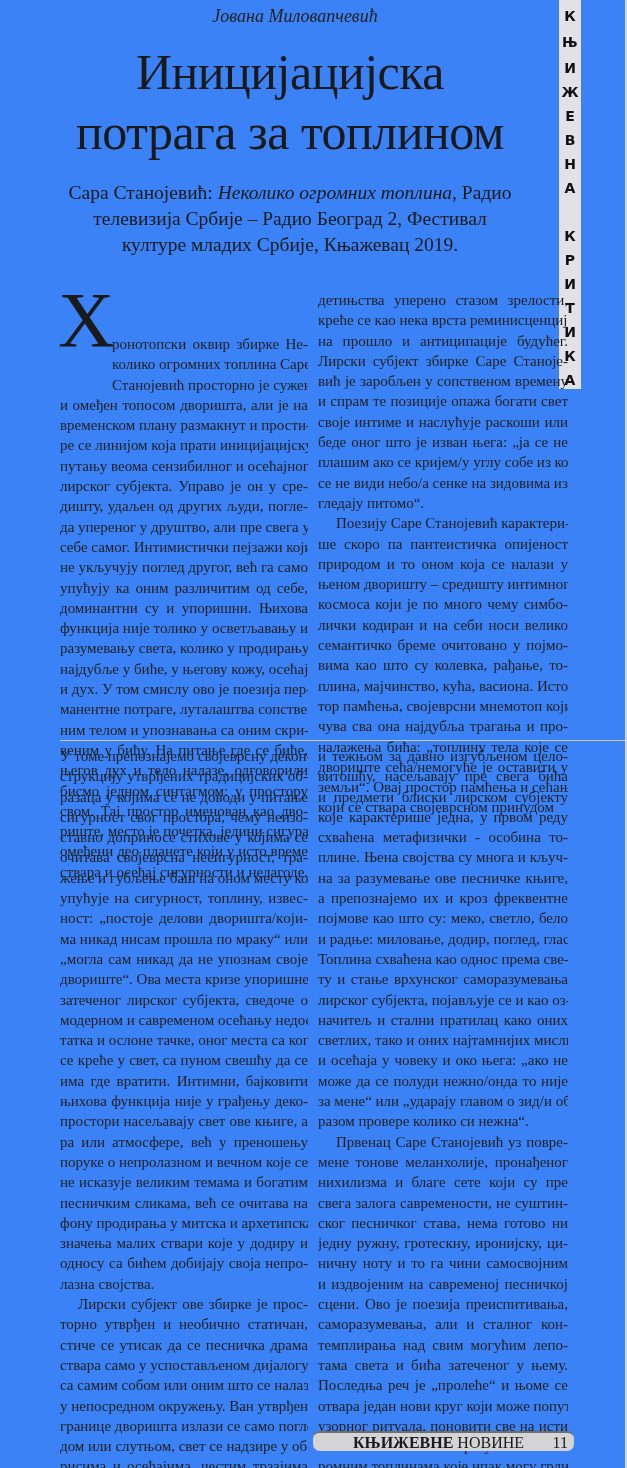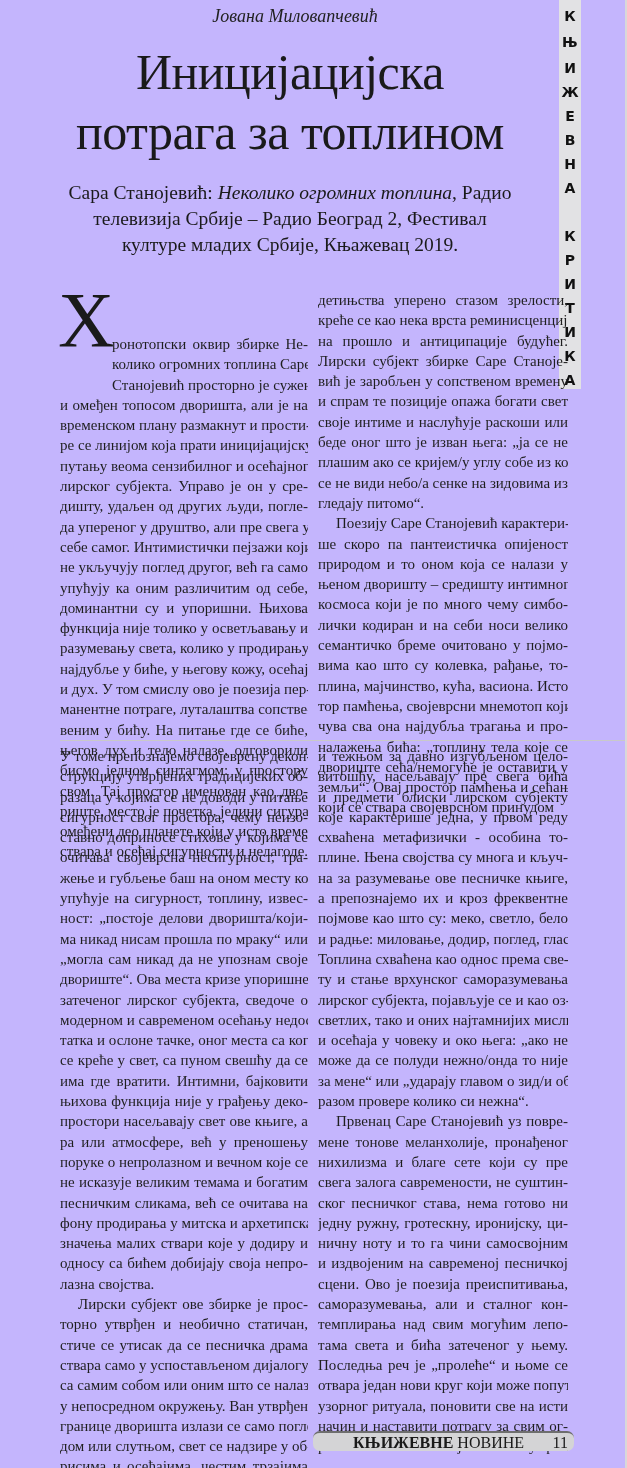--- a/index.html
+++ b/index.html
@@ -1,17 +1,17 @@
 <!DOCTYPE html>
 <html><head>
 <meta charset="utf-8">
 <style>
   html, body { margin: 0; padding: 0; background: #ffffff; }
   body { width: 627px; height: 1468px; position: relative; overflow: hidden; font-family: "Liberation Serif", "DejaVu Serif", serif; color: #1a1a1a; }
-  .page { position: absolute; left: 0; top: 0; width: 627px; height: 1468px; background: #c4b5fd; }
+  .page { position: absolute; left: 0; top: 0; width: 627px; height: 1468px; background: #3b82f6; }
   .right-edge { position: absolute; right: 0; top: 0; width: 2px; height: 1468px; background: #d8d8d8; }
   .author { position: absolute; left: 60px; width: 470px; top: 6px; text-align: center; font-style: italic; font-size: 18px; color: #222; }
   .title { position: absolute; left: 40px; width: 500px; top: 42px; text-align: center; font-size: 50px; line-height: 60px; color: #1a1a1a; letter-spacing: -0.5px; }
   .subtitle { position: absolute; left: 40px; width: 500px; top: 180px; text-align: center; font-size: 19.5px; line-height: 26px; color: #1a1a1a; }
   .subtitle i { font-style: italic; }
   .side-tab { position: absolute; left: 559px; top: 0; width: 22px; height: 389px; background: #e2e2e4; }
   .side-tab .ltr { position: absolute; left: 0; width: 22px; text-align: center; font-family: "DejaVu Sans", "Liberation Sans", sans-serif; font-weight: bold; font-size: 14px; color: #111; }
   .col { position: absolute; font-size: 15px; line-height: 20.3px; color: #1f1f1f; }
   .col .ln { display: block; height: 20.3px; white-space: nowrap; text-align: justify; text-align-last: justify; overflow: hidden; }
   .col .ln.last { text-align-last: left; }
@@ -78,20 +78,21 @@
       <span class="ln">да упереног у друштво, али пре свега у</span>
       <span class="ln">себе самог. Интимистички пејзажи који</span>
       <span class="ln">не укључују поглед другог, већ га само</span>
       <span class="ln">упућују ка оним различитим од себе,</span>
       <span class="ln">доминантни су и упоришни. Њихова</span>
       <span class="ln">функција није толико у осветљавању и</span>
       <span class="ln">разумевању света, колико у продирању</span>
       <span class="ln">најдубље у биће, у његову кожу, осећаје</span>
       <span class="ln">и дух. У том смислу ово је поезија пер-</span>
       <span class="ln">манентне потраге, луталаштва сопстве-</span>
+      <span class="ln">ним телом и упознавања са оним скри-</span>
       <span class="ln">веним у бићу. На питање где се биће,</span>
       <span class="ln">његов дух и тело налазе, одговорили</span>
       <span class="ln">бисмо једном синтагмом: у простору</span>
       <span class="ln">свом. Тај простор именован као дво-</span>
       <span class="ln">риште, место је почетка, једини сигуран</span>
       <span class="ln">омеђени део планете који у исто време</span>
       <span class="ln last">ствара и осећај сигурности и нелагоде.</span>
     </div>
   <div class="col col2" id="col2">
       <span class="ln">детињства уперено стазом зрелости,</span>
@@ -169,20 +170,21 @@
       <span class="ln">које карактерише једна, у првом реду</span>
       <span class="ln">схваћена метафизички - особина то-</span>
       <span class="ln">плине. Њена својства су многа и кључ-</span>
       <span class="ln">на за разумевање ове песничке књиге,</span>
       <span class="ln">а препознајемо их и кроз фреквентне</span>
       <span class="ln">појмове као што су: меко, светло, бело</span>
       <span class="ln">и радње: миловање, додир, поглед, глас.</span>
       <span class="ln">Топлина схваћена као однос према све-</span>
       <span class="ln">ту и стање врхунског саморазумевања</span>
       <span class="ln">лирског субјекта, појављује се и као оз-</span>
+      <span class="ln">начитељ и стални пратилац како оних</span>
       <span class="ln">светлих, тако и оних најтамнијих мисли</span>
       <span class="ln">и осећаја у човеку и око њега: „ако не</span>
       <span class="ln">може да се полуди нежно/онда то није</span>
       <span class="ln">за мене“ или „ударају главом о зид/и об-</span>
       <span class="ln last">разом провере колико си нежна“.</span>
       <span class="ln indent">Првенац Саре Станојевић уз повре-</span>
       <span class="ln">мене тонове меланхолије, пронађеног</span>
       <span class="ln">нихилизма и благе сете који су пре</span>
       <span class="ln">свега залога савремености, не суштин-</span>
       <span class="ln">ског песничког става, нема готово ни</span>

